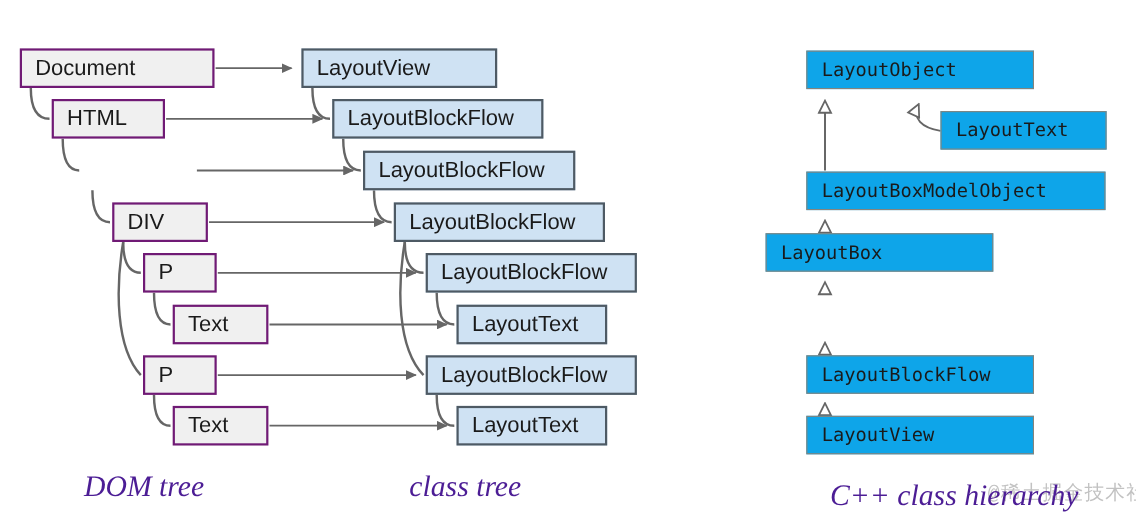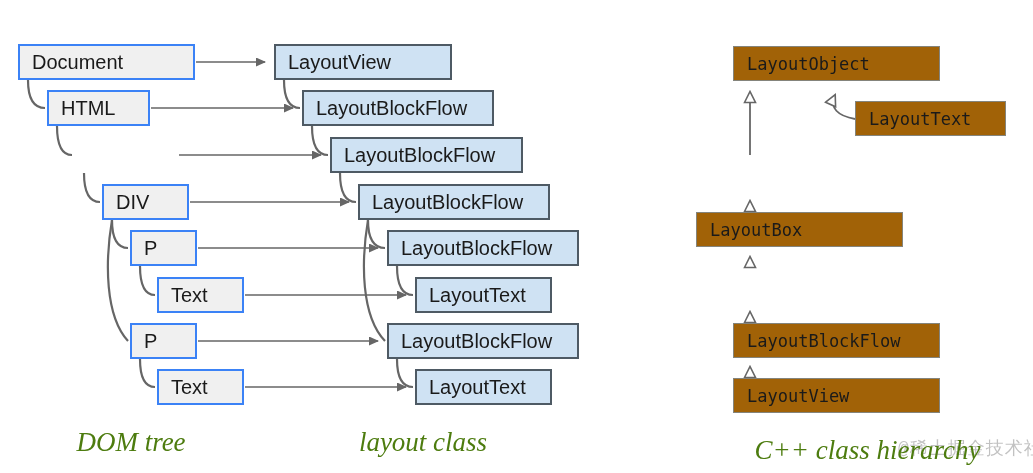--- a/index.html
+++ b/index.html
@@ -22,47 +22,47 @@
     height: 32px;
     display: flex;
     align-items: center;
     box-sizing: content-box;
     z-index: 2;
     white-space: nowrap;
     color: #1a1a1a;
   }
   .box.gray {
     background: #f0f0f0;
-    border: 2px solid #3b82f6;
+    border: 2px solid #701a75;
     padding-left: 12px;
     font-size: 20px;
     font-family: "Liberation Sans", sans-serif;
   }
   .box.blue {
     background: #cfe2f3;
     border: 2px solid #4e5a64;
     padding-left: 12px;
     font-size: 20px;
     font-family: "Liberation Sans", sans-serif;
   }
   .box.yellow {
-    background: #a16207;
+    background: #0ea5e9;
     border: 1.5px solid #84847c;
     height: 33px;
     padding-left: 13px;
     font-size: 17px;
     font-family: "DejaVu Sans Mono", "Liberation Mono", monospace;
   }
   .caption {
     position: absolute;
     z-index: 3;
     font-family: "Liberation Serif", serif;
     font-style: italic;
     font-size: 27px;
-    color: #4d7c0f;
+    color: #4c1d95;
     text-align: center;
   }
   .watermark {
     position: absolute;
     z-index: 2;
     font-family: Liberation Mono, monospace;
     font-size: 18px;
     color: #9a9a9a;
     opacity: 0.6;
     letter-spacing: 1px;
@@ -138,23 +138,24 @@
   <div class="box blue" style="left:302px;top:90px;width:176px">LayoutBlockFlow</div>
   <div class="box blue" style="left:330px;top:137px;width:177px">LayoutBlockFlow</div>
   <div class="box blue" style="left:358px;top:184px;width:176px">LayoutBlockFlow</div>
   <div class="box blue" style="left:387px;top:230px;width:176px">LayoutBlockFlow</div>
   <div class="box blue" style="left:415px;top:277px;width:121px">LayoutText</div>
   <div class="box blue" style="left:387px;top:323px;width:176px">LayoutBlockFlow</div>
   <div class="box blue" style="left:415px;top:369px;width:121px">LayoutText</div>
 
   <div class="box yellow" style="left:733px;top:46px;width:192px">LayoutObject</div>
   <div class="box yellow" style="left:855px;top:101px;width:136px">LayoutText</div>
+  <div class="box yellow" style="left:733px;top:156px;width:257px">LayoutBoxModelObject</div>
   <div class="box yellow" style="left:696px;top:212px;width:192px">LayoutBox</div>
   <div class="box yellow" style="left:733px;top:323px;width:192px">LayoutBlockFlow</div>
   <div class="box yellow" style="left:733px;top:378px;width:192px">LayoutView</div>
 
   <div class="caption" style="left:41px;top:427px;width:180px">DOM tree</div>
-  <div class="caption" style="left:333px;top:427px;width:180px">layout class</div>
+  <div class="caption" style="left:333px;top:427px;width:180px">class tree</div>
   <div class="caption" style="left:735px;top:435px;width:265px">C++ class hierarchy</div>
 
   <div class="watermark" style="left:858px;top:436px">@稀土掘金技术社区</div>
 
 </div>
 
 </body></html>

